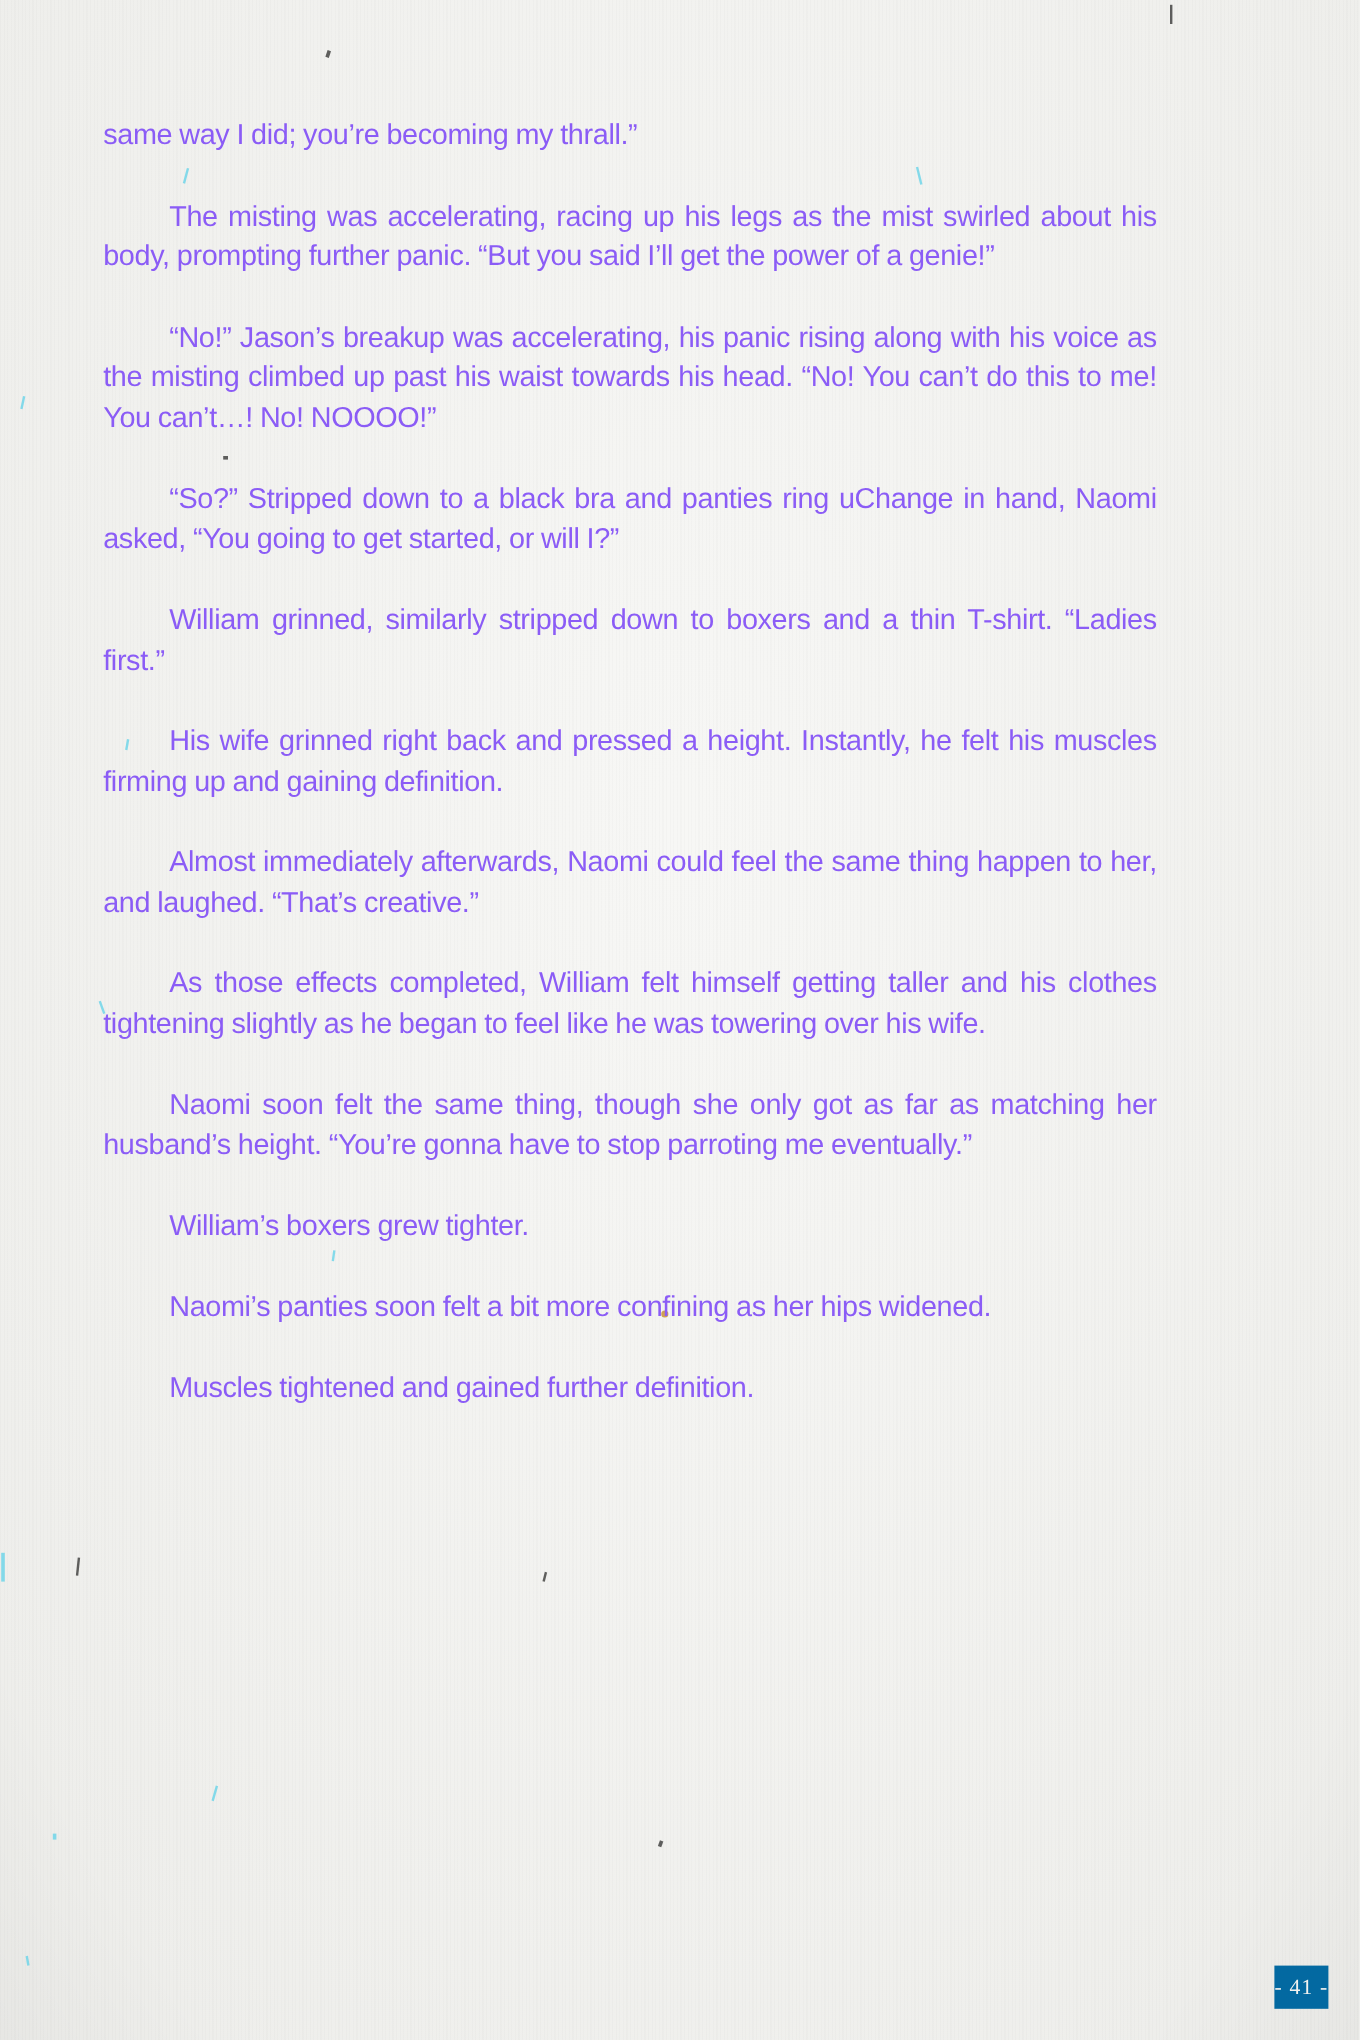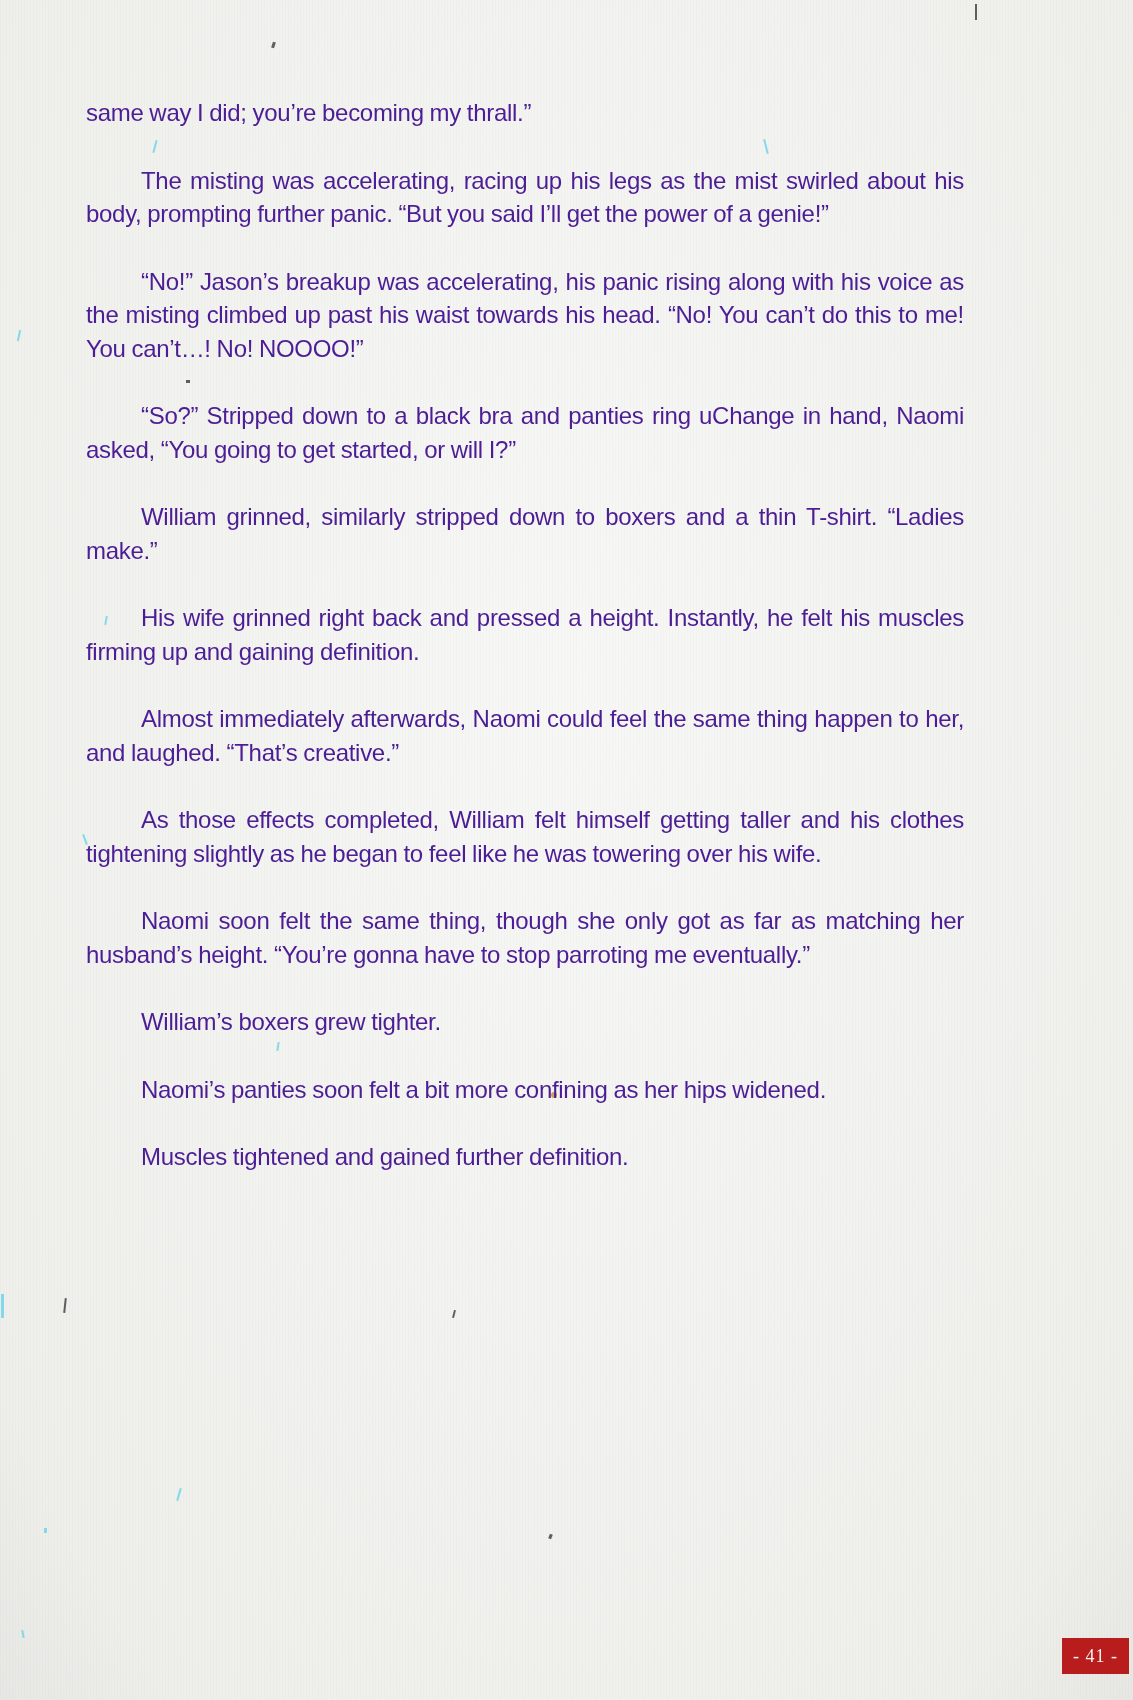--- a/index.html
+++ b/index.html
@@ -33,32 +33,32 @@
     color: #262626;
   }
   .text-column p {
     margin: 0 0 34px 0;
     font-size: 24px;
     line-height: 33.5px;
     letter-spacing: -0.3px;
     word-spacing: -0.5px;
     text-align: justify;
     text-indent: 55px;
-    color: #4c1d95;
+    color: #8b5cf6;
   }
   .text-column p.no-indent {
     text-indent: 0;
   }
   .page-number-badge {
     position: absolute;
     left: 1062px;
     top: 1638px;
-    width: 67px;
+    width: 45px;
     height: 36px;
-    background: #b91c1c;
+    background: #0369a1;
     display: flex;
     align-items: center;
     justify-content: center;
   }
   .page-number-badge span {
     font-family: "Liberation Serif", "DejaVu Serif", serif;
     font-size: 18px;
     letter-spacing: 1px;
     color: #f2f2f0;
   }
@@ -96,21 +96,21 @@
     <span class="speck cyan" style="left:44px;  top:1528px;width:3px; height:5px;"></span>
     <span class="speck dark" style="left:549px; top:1534px;width:3px; height:5px;  transform:rotate(20deg);"></span>
     <span class="speck cyan" style="left:22px;  top:1630px;width:2px; height:8px;  transform:rotate(-10deg);"></span>
   </div>
 
   <main class="text-column" id="text-column">
       <p class="no-indent">same way I did; you’re becoming my thrall.”</p>
       <p>The misting was accelerating, racing up his legs as the mist swirled about his body, prompting further panic. “But you said I’ll get the power of a genie!”</p>
       <p>“No!” Jason’s breakup was accelerating, his panic rising along with his voice as the misting climbed up past his waist towards his head. “No! You can’t do this to me! You can’t…! No! NOOOO!”</p>
       <p>“So?” Stripped down to a black bra and panties ring uChange in hand, Naomi asked, “You going to get started, or will I?”</p>
-      <p>William grinned, similarly stripped down to boxers and a thin T-shirt. “Ladies make.”</p>
+      <p>William grinned, similarly stripped down to boxers and a thin T-shirt. “Ladies first.”</p>
       <p>His wife grinned right back and pressed a height. Instantly, he felt his muscles firming up and gaining definition.</p>
       <p>Almost immediately afterwards, Naomi could feel the same thing happen to her, and laughed. “That’s creative.”</p>
       <p>As those effects completed, William felt himself getting taller and his clothes tightening slightly as he began to feel like he was towering over his wife.</p>
       <p>Naomi soon felt the same thing, though she only got as far as matching her husband’s height. “You’re gonna have to stop parroting me eventually.”</p>
       <p>William’s boxers grew tighter.</p>
       <p>Naomi’s panties soon felt a bit more confining as her hips widened.</p>
       <p>Muscles tightened and gained further definition.</p>
     </main>
 
   <div class="page-number-badge">

